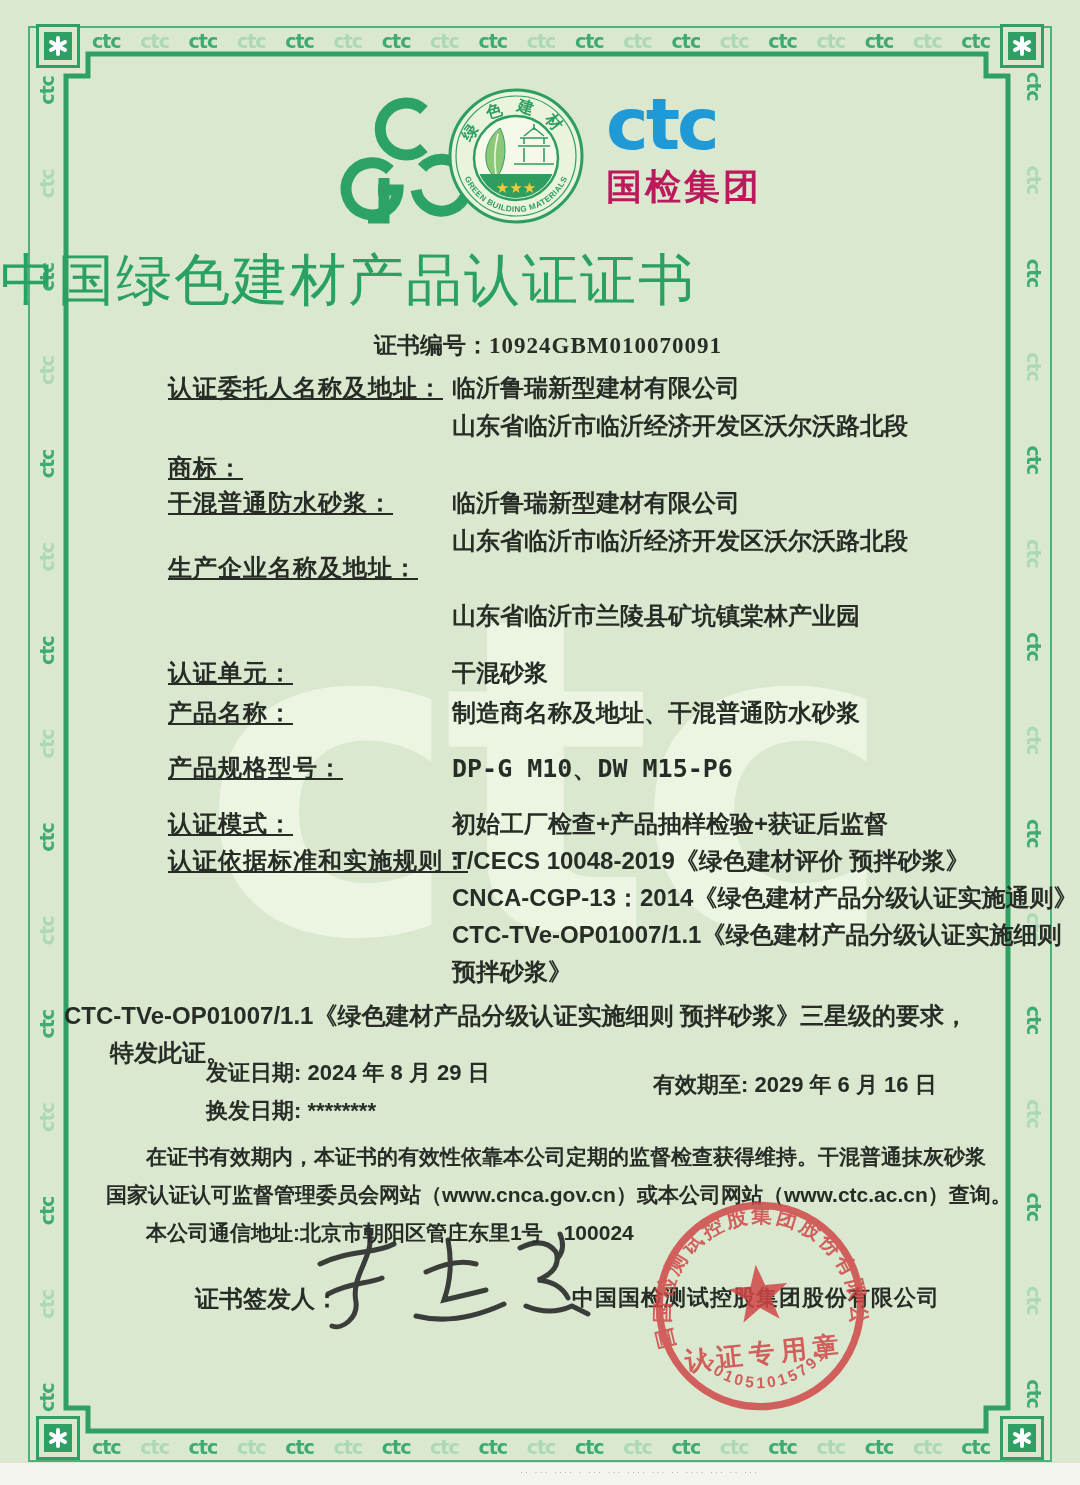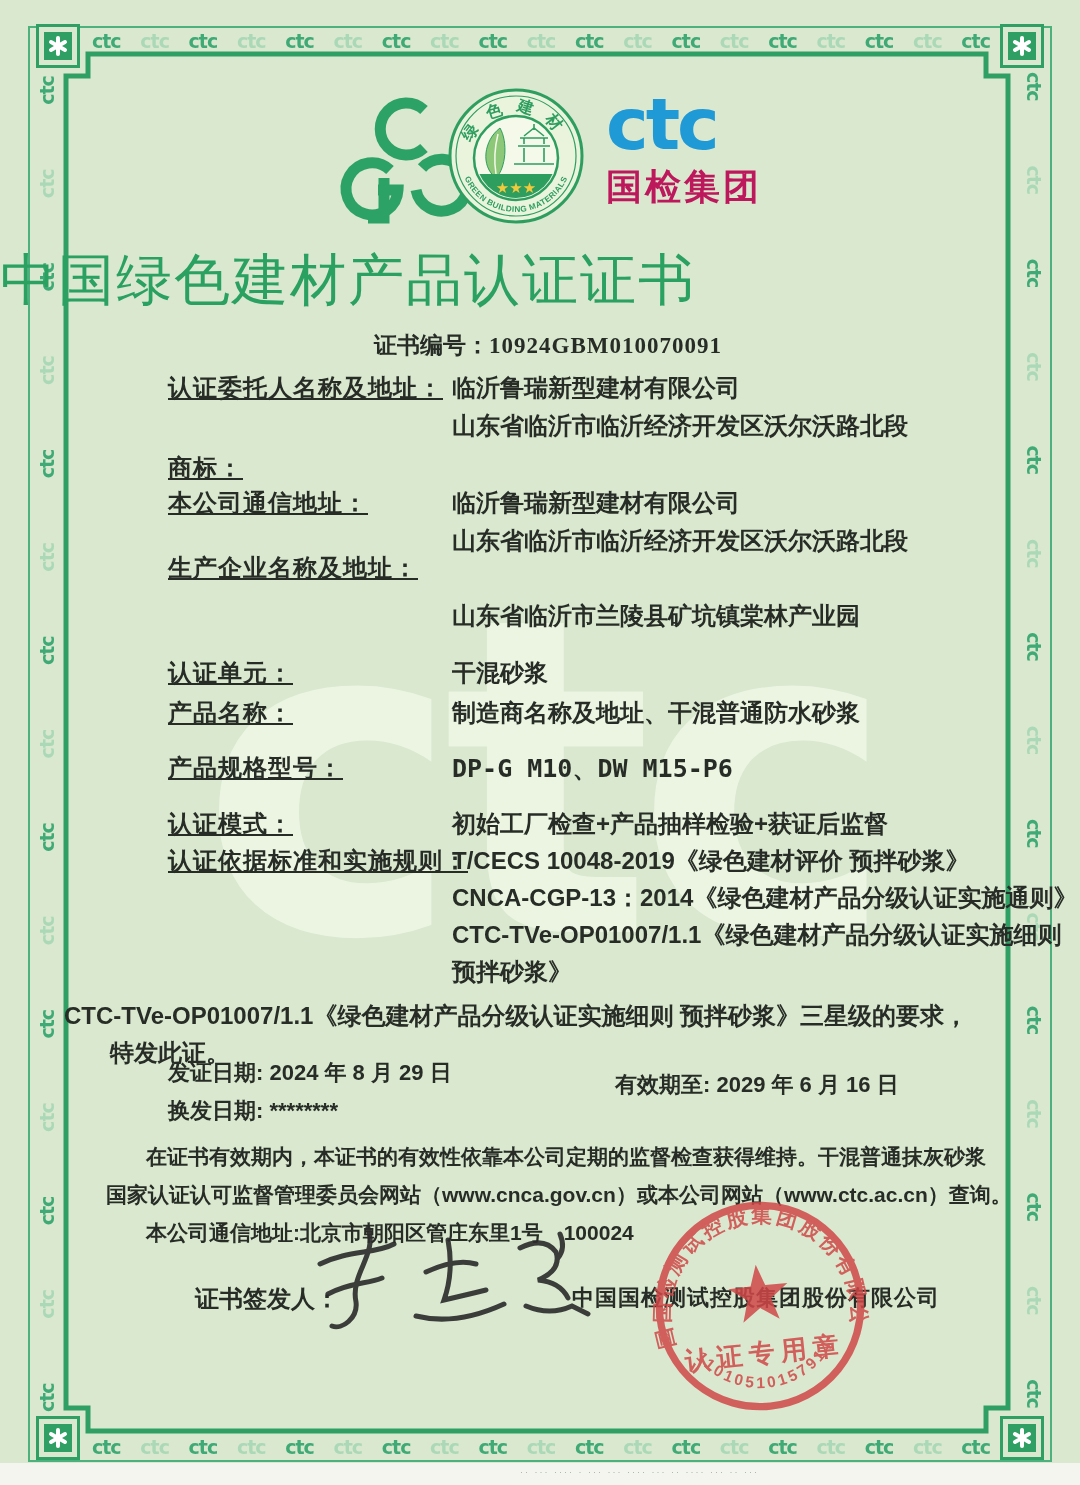--- a/index.html
+++ b/index.html
@@ -39,21 +39,21 @@
   .title{left:0;top:243px;width:1032px;text-align:left;font-family:"Liberation Serif","DejaVu Serif",serif;
          font-weight:400;font-size:56px;color:#2aa161;letter-spacing:2px;}
   .certno{left:8px;top:330px;width:1080px;text-align:center;font-size:23px;font-weight:700;}
   .certno .num{font-family:"Liberation Serif","DejaVu Serif",serif;letter-spacing:1px;}
 
   
   .lbl,.val{font-size:24px;font-weight:700;white-space:nowrap;}
   .lbl{letter-spacing:1px;text-decoration:underline;}
   .code{font-family:"DejaVu Sans Mono","Liberation Mono",monospace;font-size:25px;letter-spacing:0;}
   .stmt{font-size:24px;font-weight:700;white-space:nowrap;}
-  .dateline{font-size:22px;font-weight:700;}
+  .dateline{font-size:22px;font-weight:700;margin-left:38px;}
   .notice{font-size:21px;font-weight:600;white-space:nowrap;}
   .signer-label{font-size:24px;font-weight:700;}
   .company{font-size:22px;font-weight:700;letter-spacing:1px;}
 
   .bottom-edge{left:0;top:1463px;width:1080px;height:22px;background:#f3f5ee;}
   .microtext{left:520px;top:1467px;font-size:9px;color:#a3b1a1;letter-spacing:2px;}
 
   .seal{left:650px;top:1196px;opacity:0.85;}
   .sig{left:298px;top:1214px;}
 </style>
@@ -239,21 +239,21 @@
     <div class="abs certno">
       <span>证书编号：</span><span class="num">10924GBM010070091</span>
     </div>
 
     <div class="abs lbl" style="left:168px;top:372px">认证委托人名称及地址：</div>
     <div class="abs val" style="left:452px;top:372px">临沂鲁瑞新型建材有限公司</div>
     <div class="abs val" style="left:452px;top:410px">山东省临沂市临沂经济开发区沃尔沃路北段</div>
 
     <div class="abs lbl" style="left:168px;top:452px">商标：</div>
 
-    <div class="abs lbl" style="left:168px;top:487px">本公司通信地址：</div>
+    <div class="abs lbl" style="left:168px;top:487px">干混普通防水砂浆：</div>
     <div class="abs val" style="left:452px;top:487px">临沂鲁瑞新型建材有限公司</div>
     <div class="abs val" style="left:452px;top:525px">山东省临沂市临沂经济开发区沃尔沃路北段</div>
 
     <div class="abs lbl" style="left:168px;top:552px">生产企业名称及地址：</div>
     <div class="abs val" style="left:452px;top:600px">山东省临沂市兰陵县矿坑镇棠林产业园</div>
 
     <div class="abs lbl" style="left:168px;top:657px">认证单元：</div>
     <div class="abs val" style="left:452px;top:657px">干混砂浆</div>
 
     <div class="abs lbl" style="left:168px;top:697px">产品名称：</div>

